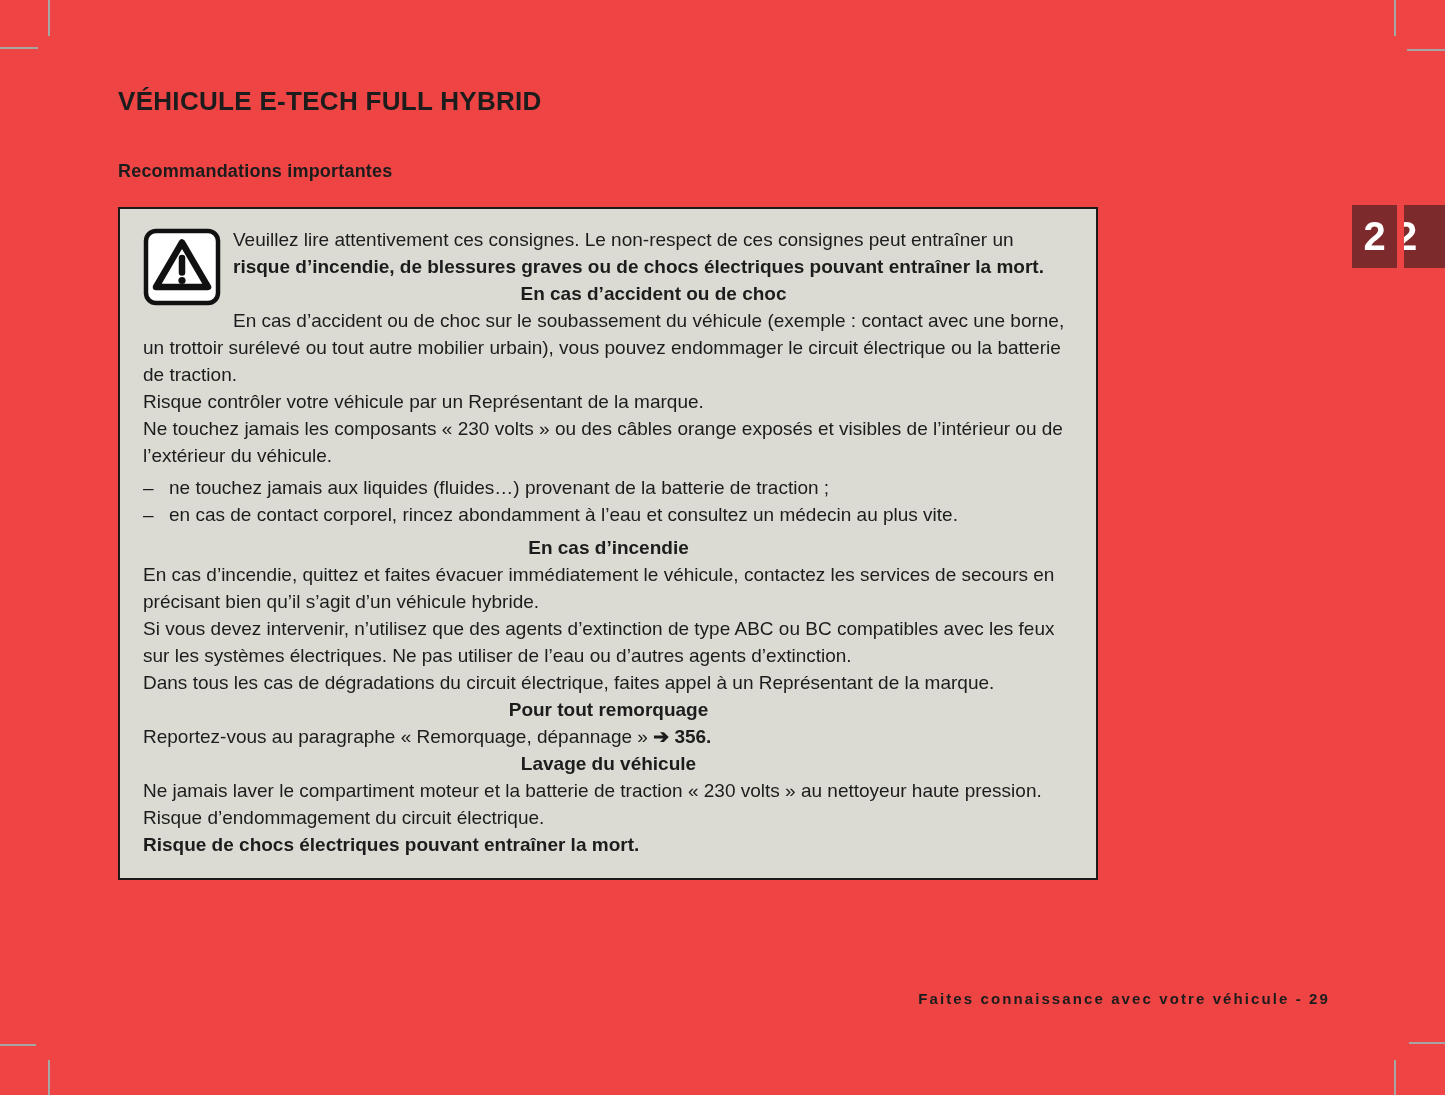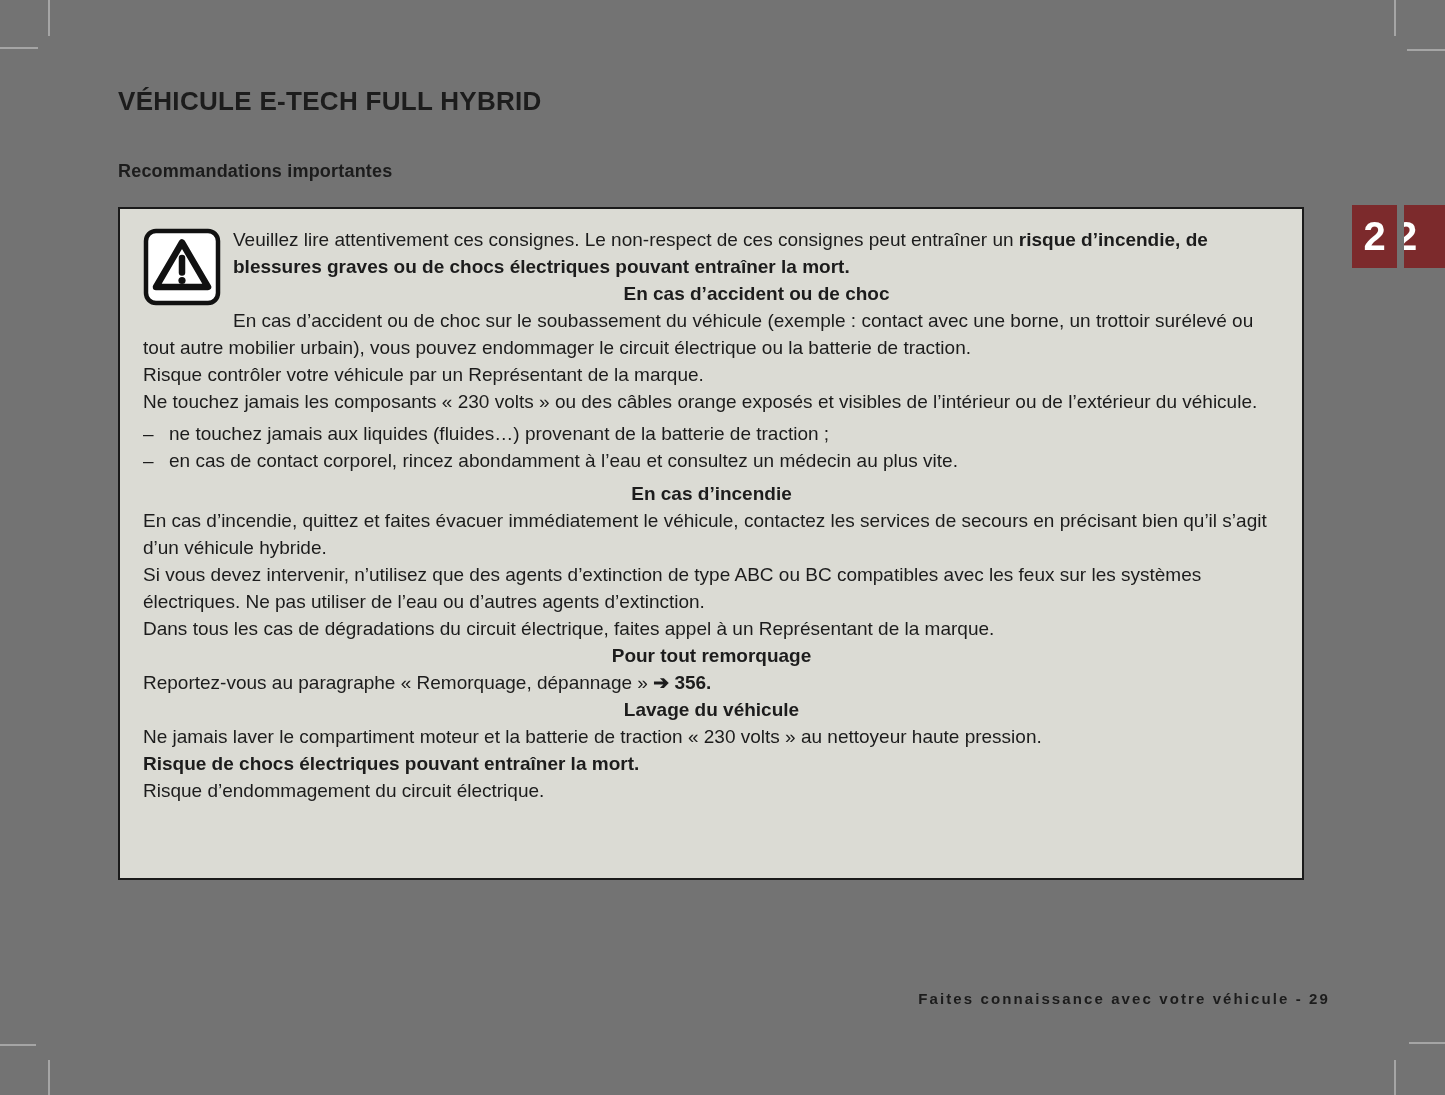--- a/index.html
+++ b/index.html
@@ -6,37 +6,37 @@
     --tab-red:#7c2a2c;
     --box-bg:#dbdbd4;
     --box-border:#1a1a1a;
     --text:#1c1c1c;
     --crop-mark:#a5a5a5;
   }
   html,body{margin:0;padding:0;background:#fff;}
   .page{
     position:relative;
     width:1445px;height:1095px;
-    background:#737373;
+    background:#ef4444;
     overflow:hidden;
     font-family:"Liberation Sans", sans-serif;
     color:var(--text);
   }
   .crop{position:absolute;background:var(--crop-mark);}
   .page-title{
     position:absolute;left:118px;top:86px;
     font-size:26px;font-weight:700;letter-spacing:.3px;
   }
   .page-subtitle{
     position:absolute;left:118px;top:161px;
     font-size:18px;font-weight:700;letter-spacing:.2px;
   }
   .warning-box{
     position:absolute;left:118px;top:207px;
-    width:1186px;height:673px;
+    width:980px;height:673px;
     box-sizing:border-box;
     background:var(--box-bg);
     border:2px solid var(--box-border);
     padding:17px 22px 0 23px;
   }
   .warn-icon{
     float:left;
     width:78px;height:78px;
     margin:2px 12px 26px 0;
   }
@@ -114,20 +114,20 @@
           </div>
         </div>
         <div class="h"><span class="b">En cas d’incendie</span></div>
         <div class="p"><span>En cas d’incendie, quittez et faites évacuer immédiatement le véhicule, contactez les services de secours en précisant bien qu’il s’agit d’un véhicule hybride.</span></div>
         <div class="p"><span>Si vous devez intervenir, n’utilisez que des agents d’extinction de type ABC ou BC compatibles avec les feux sur les systèmes électriques. Ne pas utiliser de l’eau ou d’autres agents d’extinction.</span></div>
         <div class="p"><span>Dans tous les cas de dégradations du circuit électrique, faites appel à un Représentant de la marque.</span></div>
         <div class="h"><span class="b">Pour tout remorquage</span></div>
         <div class="p"><span>Reportez-vous au paragraphe « Remorquage, dépannage » </span><span class="b xref">➔ 356.</span></div>
         <div class="h"><span class="b">Lavage du véhicule</span></div>
         <div class="p"><span>Ne jamais laver le compartiment moteur et la batterie de traction « 230 volts » au nettoyeur haute pression.</span></div>
+        <div class="p"><span>Risque d’endommagement du circuit électrique.</span></div>
         <div class="p"><span class="b">Risque de chocs électriques pouvant entraîner la mort.</span></div>
-        <div class="p"><span>Risque d’endommagement du circuit électrique.</span></div>
       </div>
   </div>
 
   <div class="footer-line">Faites connaissance avec votre véhicule - 29</div>
 
 </div>
 
 </body></html>

